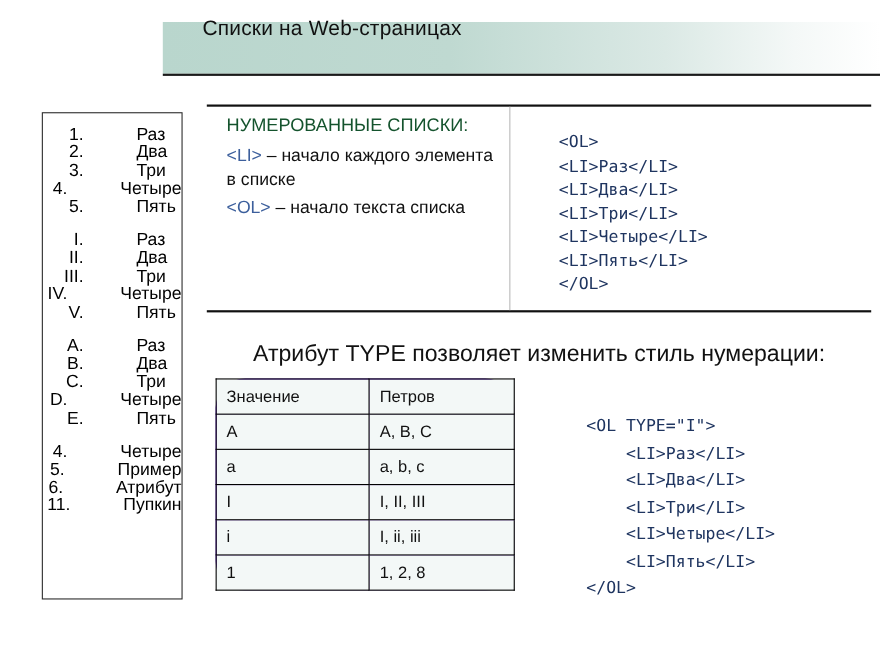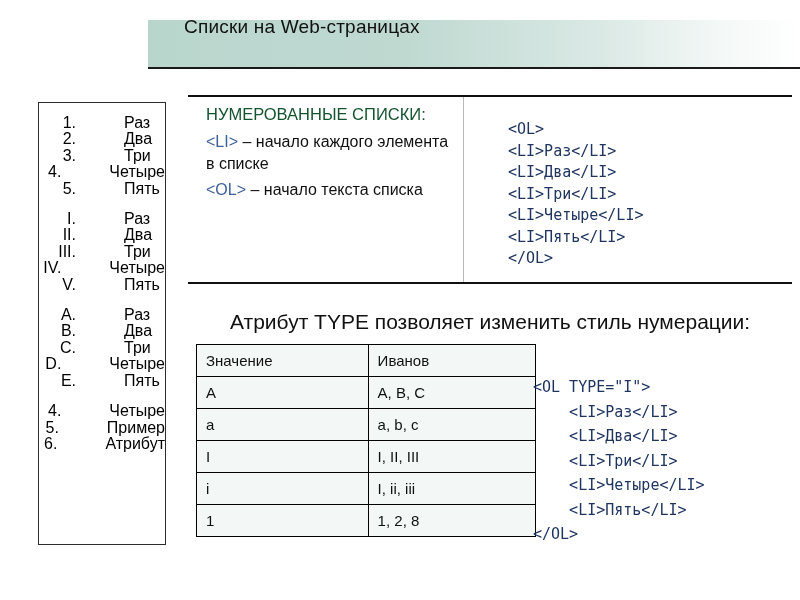--- a/index.html
+++ b/index.html
@@ -136,21 +136,21 @@
     color: #111111;
     white-space: nowrap;
     margin-left: 33px;
   }
 
   
   #type-table {
     position: absolute;
     left: 196px;
     top: 344px;
-    width: 340px;
+    width: 272px;
     border-collapse: collapse;
     background: #6d28d9;
     border-radius: 27px;
   }
   #type-table td {
     border: 1px solid #000000;
     font-size: 15px;
     color: #111111;
     padding: 3px 0 4px 9px;
     height: 24px;
@@ -251,20 +251,24 @@
           <span class="sample-label">Четыре</span>
         </div>
         <div class="sample-row">
           <span class="sample-marker">5.</span>
           <span class="sample-label">Пример</span>
         </div>
         <div class="sample-row">
           <span class="sample-marker">6.</span>
           <span class="sample-label">Атрибут</span>
         </div>
+        <div class="sample-row">
+          <span class="sample-marker">11.</span>
+          <span class="sample-label">Пупкин</span>
+        </div>
       </div>
     </div>
 </div>
 
 <div id="top-rule-upper"></div>
 <div id="top-rule-lower"></div>
 <div id="top-divider"></div>
 
 <div id="explain-block">
   <p class="explain-heading">НУМЕРОВАННЫЕ СПИСКИ:</p>
@@ -281,21 +285,21 @@
 &lt;LI&gt;Четыре&lt;/LI&gt;
 &lt;LI&gt;Пять&lt;/LI&gt;
 &lt;/OL&gt;</pre>
 
 <div id="attr-sentence">Атрибут TYPE позволяет изменить стиль нумерации:</div>
 
 <table id="type-table">
   <tbody id="type-table-body">
       <tr>
         <td class="col-value">Значение</td>
-        <td class="col-example">Иванов</td>
+        <td class="col-example">Петров</td>
       </tr>
       <tr>
         <td class="col-value">A</td>
         <td class="col-example">A, B, C</td>
       </tr>
       <tr>
         <td class="col-value">a</td>
         <td class="col-example">a, b, c</td>
       </tr>
       <tr>

